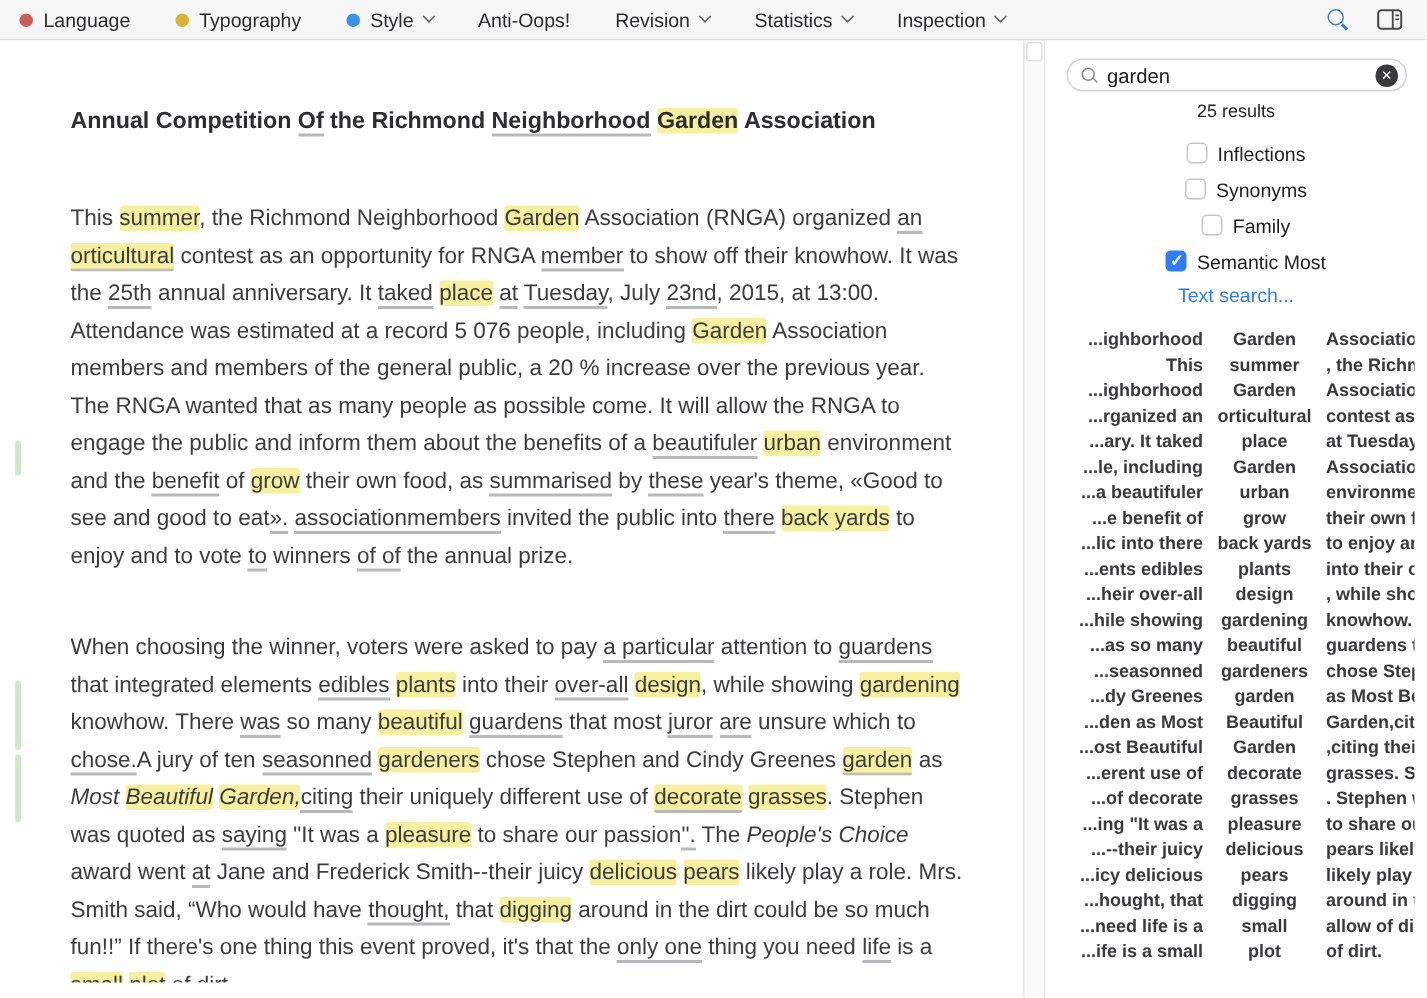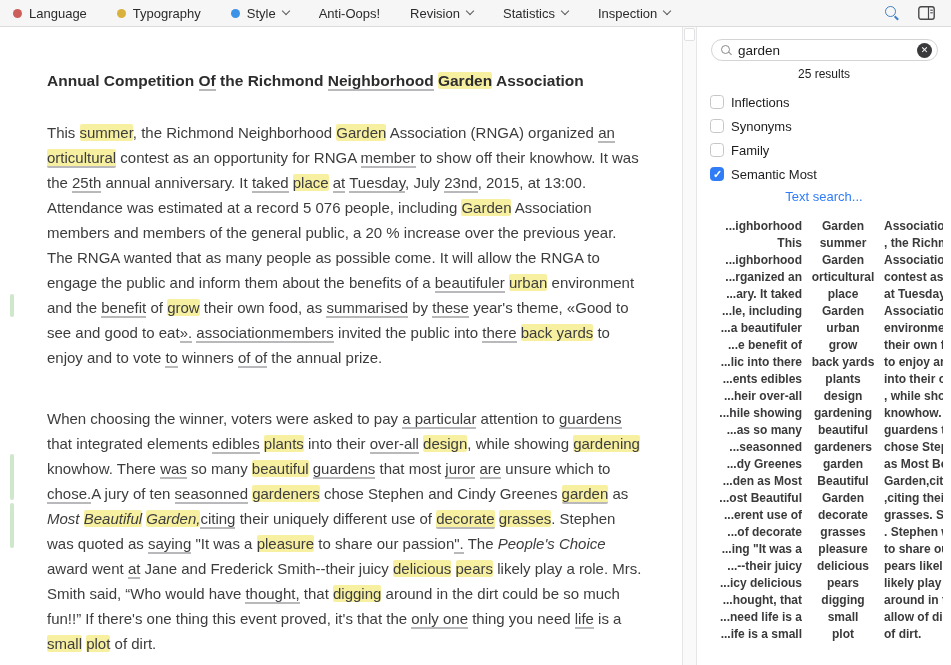--- a/index.html
+++ b/index.html
@@ -15,21 +15,21 @@
           transform:rotate(45deg); display:inline-block; margin-left:7px; margin-top:-4px; }
   .tb-right { margin-left:auto; display:flex; align-items:center; gap:18px; }
   .mag { position:relative; width:16px; height:16px; }
   .mag::before { content:""; position:absolute; width:9px; height:9px; border:1.7px solid #3e7fc9; border-radius:50%; left:1px; top:1px; }
   .mag::after { content:""; position:absolute; width:5px; height:1.7px; background:#3e7fc9; transform:rotate(45deg); left:10px; top:12px; }
 
   
   .doc { position:absolute; top:27px; left:0; width:682px; bottom:10px; background:#fff; overflow:hidden; }
   .doc-text { padding:44px 36px 0 47px; font-size:15px; line-height:25px; color:#3d3d3f; }
   .doc-title { font-size:15.5px; font-weight:bold; color:#2d2d2f; line-height:19px; }
-  .para1 { margin-top:30px; }
+  .para1 { margin-top:43px; }
   .para2 { margin-top:36px; }
   .hl { background:#f7f0a0; border-radius:2px; }
   .ul { border-bottom:2px solid #b9b9bb; }
   .it { font-style:italic; }
   .marker { position:absolute; left:10px; width:4px; border-radius:2px; background:#cfe7cb; }
   .m1 { top:267px; height:23px; }
   .m2 { top:427px; height:46px; }
   .m3 { top:476px; height:45px; }
 
   
@@ -45,21 +45,21 @@
   .mag-sm { position:relative; width:13px; height:13px; flex:0 0 13px; margin-right:5px; }
   .mag-sm::before { content:""; position:absolute; width:7px; height:7px; border:1.4px solid #8a8a8e; border-radius:50%; left:1px; top:1px; }
   .mag-sm::after { content:""; position:absolute; width:4px; height:1.4px; background:#8a8a8e; transform:rotate(45deg); left:8px; top:9.5px; }
   .search-input { border:none; outline:none; background:transparent; font-size:13.5px; color:#1c1c1e; width:100%;
                   font-family:"Liberation Sans",sans-serif; }
   .clear-btn { position:absolute; right:5px; top:3px; width:15px; height:15px; border-radius:50%; background:#3a3a3c;
                color:#fff; font-size:9px; line-height:15px; text-align:center; cursor:pointer; }
   .clear-btn::after { content:"✕"; }
   .results-count { text-align:center; margin-top:6px; font-size:12px; color:#1d1d1f; }
   .cb-list { margin:9px 0 0 13px; }
-  .cb-row { display:flex; align-items:center; height:24px; cursor:default; }
+  .cb-row { display:flex; align-items:center; height:24px; cursor:default;justify-content:center; }
   .checkbox { width:14px; height:14px; border:1px solid #c6c6c9; border-radius:3.5px; background:#fff; position:relative; flex:0 0 14px; }
   .checkbox.checked { background:#2f7cf6; border-color:#2f7cf6; }
   .checkbox.checked::after { content:"✓"; position:absolute; color:#fff; font-size:11px; font-weight:bold; left:2px; top:0px; line-height:13px; }
   .cb-label { margin-left:7px; font-size:13px; color:#1d1d1f; }
   .text-search { text-align:center; margin-top:3px; font-size:13px; color:#2f7cf6; cursor:pointer; }
   .results { margin-top:13px; padding:0 8px 0 8px; }
   .result-row { display:grid; grid-template-columns:97px 72px 1fr; column-gap:5px; height:17px; align-items:center;
                 font-size:12px; color:#3a3a3c; cursor:default;font-weight:bold; }
   .result-row .c0 { text-align:right; white-space:nowrap; overflow:hidden; }
   .result-row .c1 { text-align:center; white-space:nowrap; overflow:hidden; }

